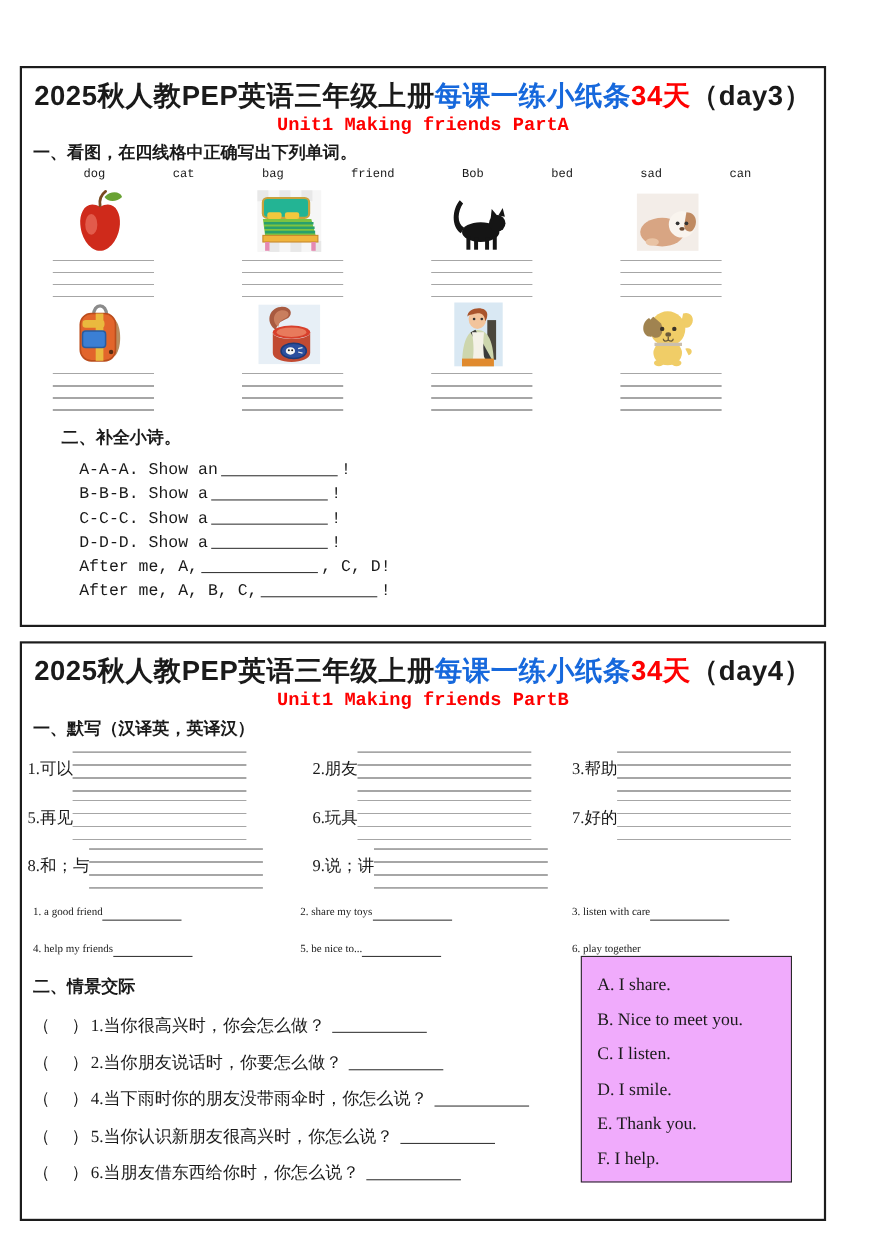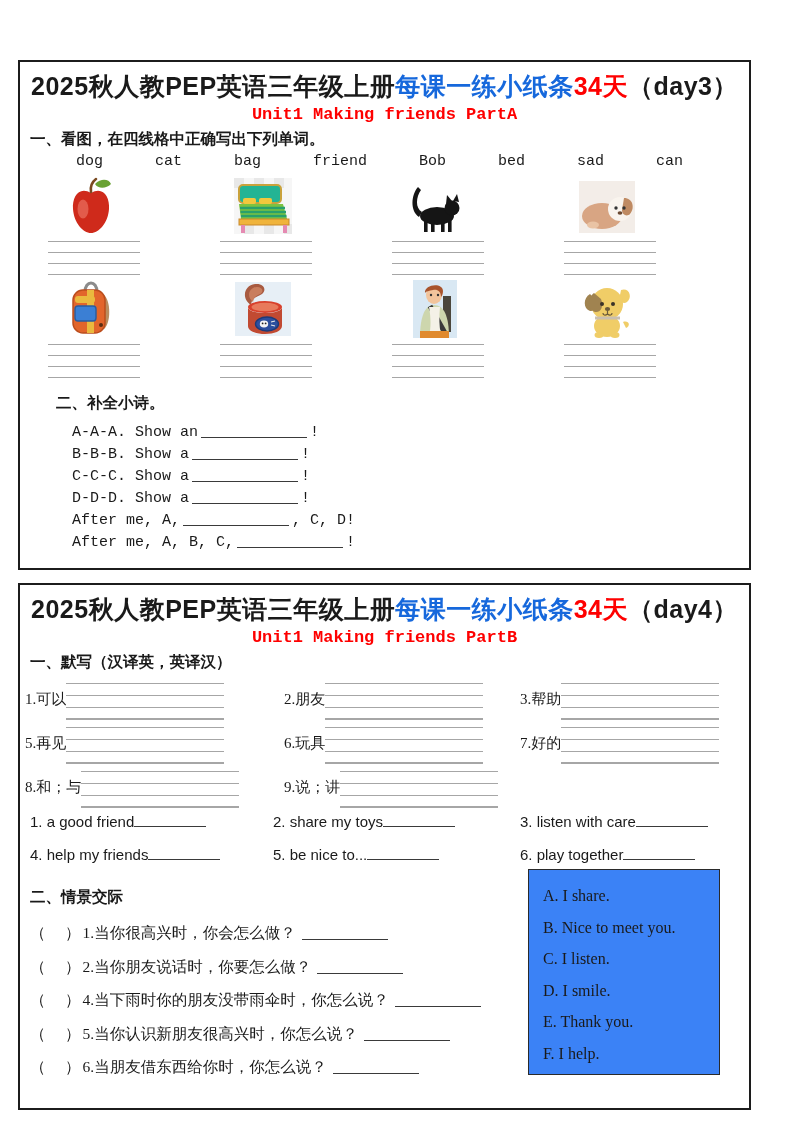--- a/index.html
+++ b/index.html
@@ -14,21 +14,21 @@
                  font-family:"Liberation Sans", sans-serif; letter-spacing:.5px; }
   .blue { color:#1668dc; }
   .red  { color:#fe0000; }
   .sheet-subtitle { text-align:center; margin-top:2px; font-size:17px; font-weight:700;
                     color:#fe0000; font-family:"Liberation Mono", monospace; }
   .section-heading { font-size:15.5px; font-weight:700; margin:5px 0 0 10px;
                      font-family:"Liberation Sans", sans-serif; }
 
   
   .word-bank { display:flex; justify-content:space-between; padding:3px 66px 0 56px;
-               font-family:"Liberation Mono", monospace; font-size:15px;text-align:center; }
+               font-family:"Liberation Mono", monospace; font-size:11px;text-align:center; }
 
   
   .picture-grid { display:grid; grid-template-columns:repeat(4,172px); padding-left:28px; margin-top:3px; }
   .pic-cell { padding-top:2px; }
   .pic { width:62px; height:62px; margin-left:12px; display:block; }
   .pic svg { width:62px; height:62px; display:block; }
   .writing-grid { width:92px; height:35px; margin-top:4px;
       background:repeating-linear-gradient(to bottom,#a6a6a6 0,#a6a6a6 1.4px,transparent 1.4px,transparent 11px); }
   .writing-grid.wide { width:158px; height:37px;
       background:repeating-linear-gradient(to bottom,#a6a6a6 0,#a6a6a6 1.4px,transparent 1.4px,transparent 11.8px); }
@@ -38,31 +38,31 @@
   .poem-line { height:22px; line-height:22px; white-space:nowrap; }
   .blank { display:inline-block; border-bottom:1.2px solid #3a3a3a; height:14px; vertical-align:-2px; }
   .poem-line .blank { width:106px; margin:0 3px; }
 
   
   .cn-grid { display:grid; grid-template-columns:259px 236px 228px; padding-left:5px; margin-top:4px; }
   .cn-cell { height:44px; display:flex; align-items:center; }
   .cn-label { font-size:15px; white-space:nowrap; }
   
   .en-grid { display:grid; grid-template-columns:243px 247px 233px; padding-left:10px; margin-top:4px; }
-  .en-cell { height:33px; display:flex; align-items:flex-start; font-family:Liberation Sans, sans-serif; font-size:15px; white-space:nowrap; }
+  .en-cell { height:33px; display:flex; align-items:center; font-family:Liberation Serif, serif; font-size:10px; white-space:nowrap; }
   .en-cell .blank { width:72px; }
 
   
   .questions { margin:8px 0 0 10px; width:480px; }
   .question { height:33.5px; line-height:33.5px; font-size:15.5px; white-space:nowrap; }
   .q-bracket { letter-spacing:2px; }
   .question .blank { width:86px; margin-left:6px; }
 
   .options-box { position:absolute; left:508px; top:284px; width:192px; height:206px;
-                 border:1.5px solid #2a2a2a; padding:10px 0 0 14px; background:#3b82f6; }
+                 border:1.5px solid #2a2a2a; padding:10px 0 0 14px; background:#f0abfc; }
   .option { font-size:16px; line-height:31.5px; white-space:nowrap; }
 </style>
 </head>
 <body>
 
 <div class="page">
 
   <section class="sheet sheet-day3">
     <h1 class="sheet-title"><span>2025秋人教PEP英语三年级上册</span><span class="blue">每课一练小纸条</span><span class="red">34天</span><span>（day3）</span></h1>
     <h2 class="sheet-subtitle">Unit1 Making friends PartA</h2>

